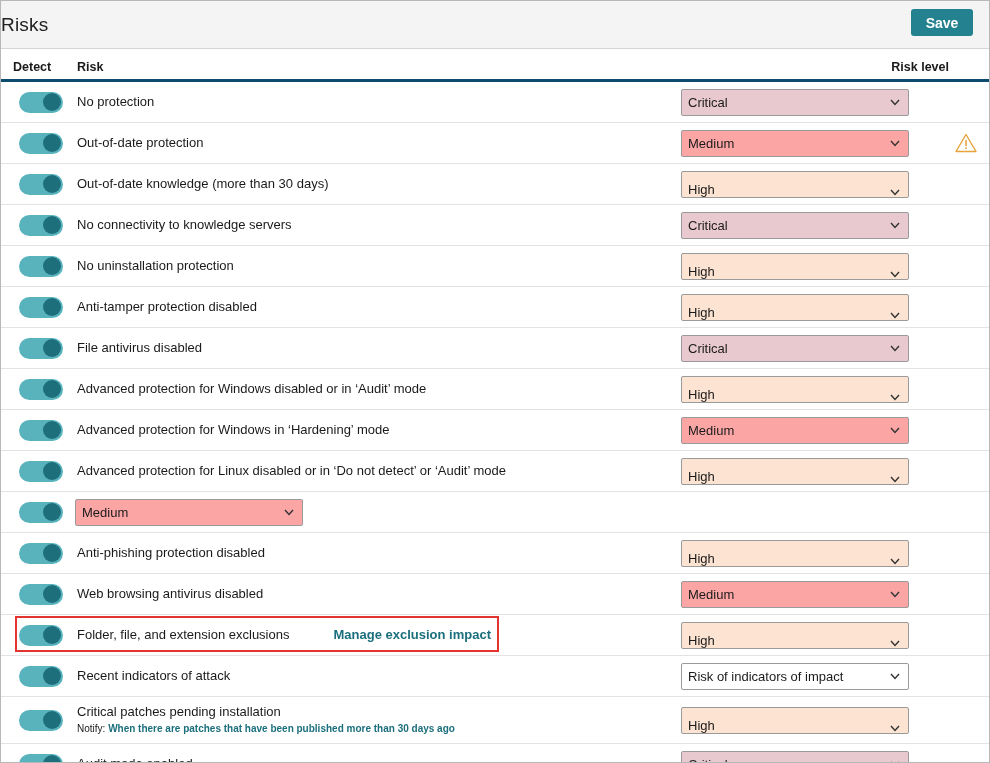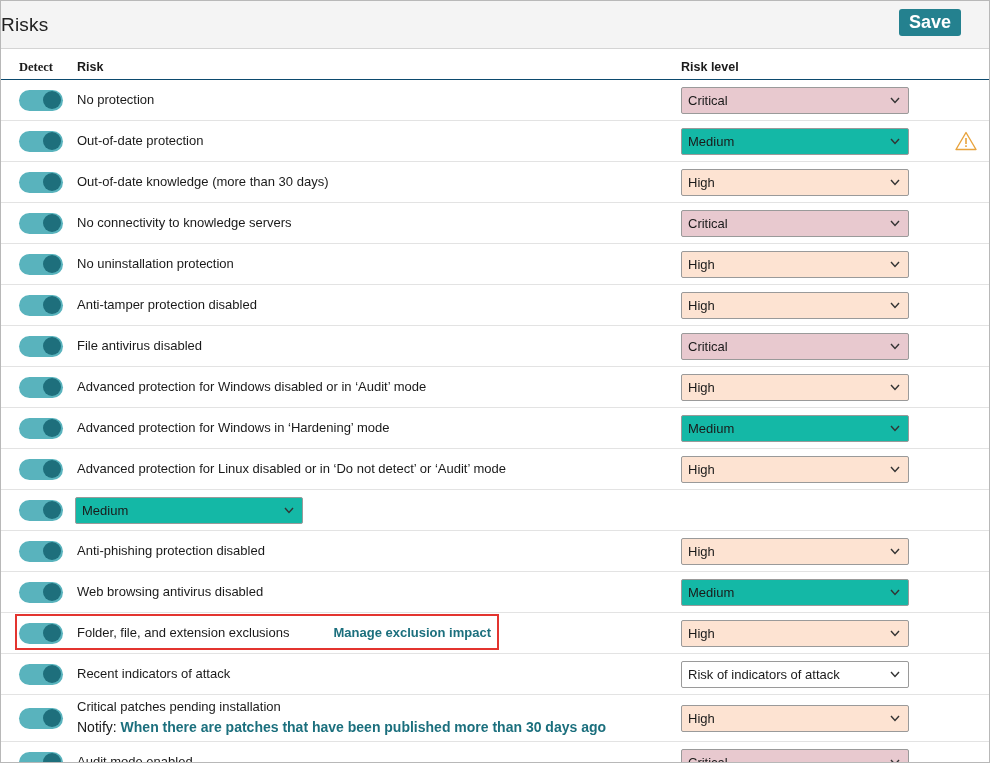--- a/index.html
+++ b/index.html
@@ -31,64 +31,64 @@
     align-items: center;
     position: relative;
   }
   .header-title {
     font-size: 19px;
     color: #222222;
     letter-spacing: 0.2px;
   }
   .save-button {
     position: absolute;
-    right: 28px;
+    right: 16px;
     top: 8px;
     width: 62px;
     height: 27px;
     background: #24818f;
     color: #ffffff;
     border: none;
     border-radius: 3px;
     font-family: "Liberation Sans", sans-serif;
-    font-size: 18px;
+    font-size: 14px;
     font-weight: bold;
     cursor: pointer;
     display: flex;
     align-items: center;
     justify-content: center;
   }
   
   .col-head {
     display: flex;
     align-items: center;
     height: 24px;
     padding-top: 6px;
     font-weight: bold;
     font-size: 12.5px;
     color: #1a1a1a;
   }
-  .c-detect { width: 74px; padding-left: 18px; box-sizing: border-box; font-family: Liberation Serif, serif; }
+  .c-detect { width: 74px; padding-left: 12px; box-sizing: border-box; }
   .c-risk   { flex: 1; padding-left: 2px; }
-  .c-level  { width: 268px; padding-left: 0px; box-sizing: border-box; }
+  .c-level  { width: 268px; padding-left: 0px; box-sizing: border-box; text-align: right; }
   .c-warn   { width: 40px; }
 
   
   .rows {
     position: relative;
   }
   .row {
     display: flex;
     align-items: center;
     min-height: 40px;
     border-bottom: 1px solid #e3e3e3;
     position: relative;
   }
   .row.tall { min-height: 46px; }
-  .row:first-child { border-top: 1px solid #0c4a6e; }
+  .row:first-child { border-top: 3px solid #0c4a6e; }
 
   .cell-detect {
     width: 74px;
     padding-left: 18px;
     box-sizing: border-box;
     display: flex;
     align-items: center;
   }
   .cell-risk {
     flex: 1;
@@ -157,34 +157,34 @@
     white-space: nowrap;
     text-overflow: ellipsis;
   }
   .level-select .chev {
     width: 10px;
     height: 10px;
     margin-right: 2px;
     flex-shrink: 0;
   }
   .lvl-critical { background: #e8c9cf; }
-  .lvl-high     { background: #fde3d2; }
-  .lvl-medium   { background: #14b8a6; }
+  .lvl-high     { background: #fde3d2; align-items: flex-end; }
+  .lvl-medium   { background: #fca5a5; }
   .lvl-plain    { background: #ffffff; }
 
   
   .risk-link {
     color: #1b6f7d;
     font-weight: bold;
     cursor: pointer;
     margin-left: 0;
     padding-left: 44px;
   }
   .notify-line {
-    font-size: 14px;
+    font-size: 10px;
     color: #1a1a1a;
   }
   .notify-value {
     color: #1b6f7d;
     font-weight: bold;
     cursor: pointer;
   }
 
   
   .row.highlighted::before {
@@ -497,21 +497,21 @@
         <div class="cell-detect">
           <div class="toggle">
             <div class="knob"></div>
           </div>
         </div>
         <div class="cell-risk">
           <div><span>Recent indicators of attack</span></div>
         </div>
         <div class="cell-level">
           <div class="level-select lvl-plain">
-            <span class="sel-text">Risk of indicators of attack</span>
+            <span class="sel-text">Risk of indicators of impact</span>
             <svg class="chev" viewBox="0 0 10 10">
               <path d="M1 3 L5 7.5 L9 3" fill="none" stroke="#333" stroke-width="1.4"></path>
             </svg>
           </div>
         </div>
         <div class="cell-warn"></div>
       </div>
       <div class="row tall">
         <div class="cell-detect">
           <div class="toggle">

